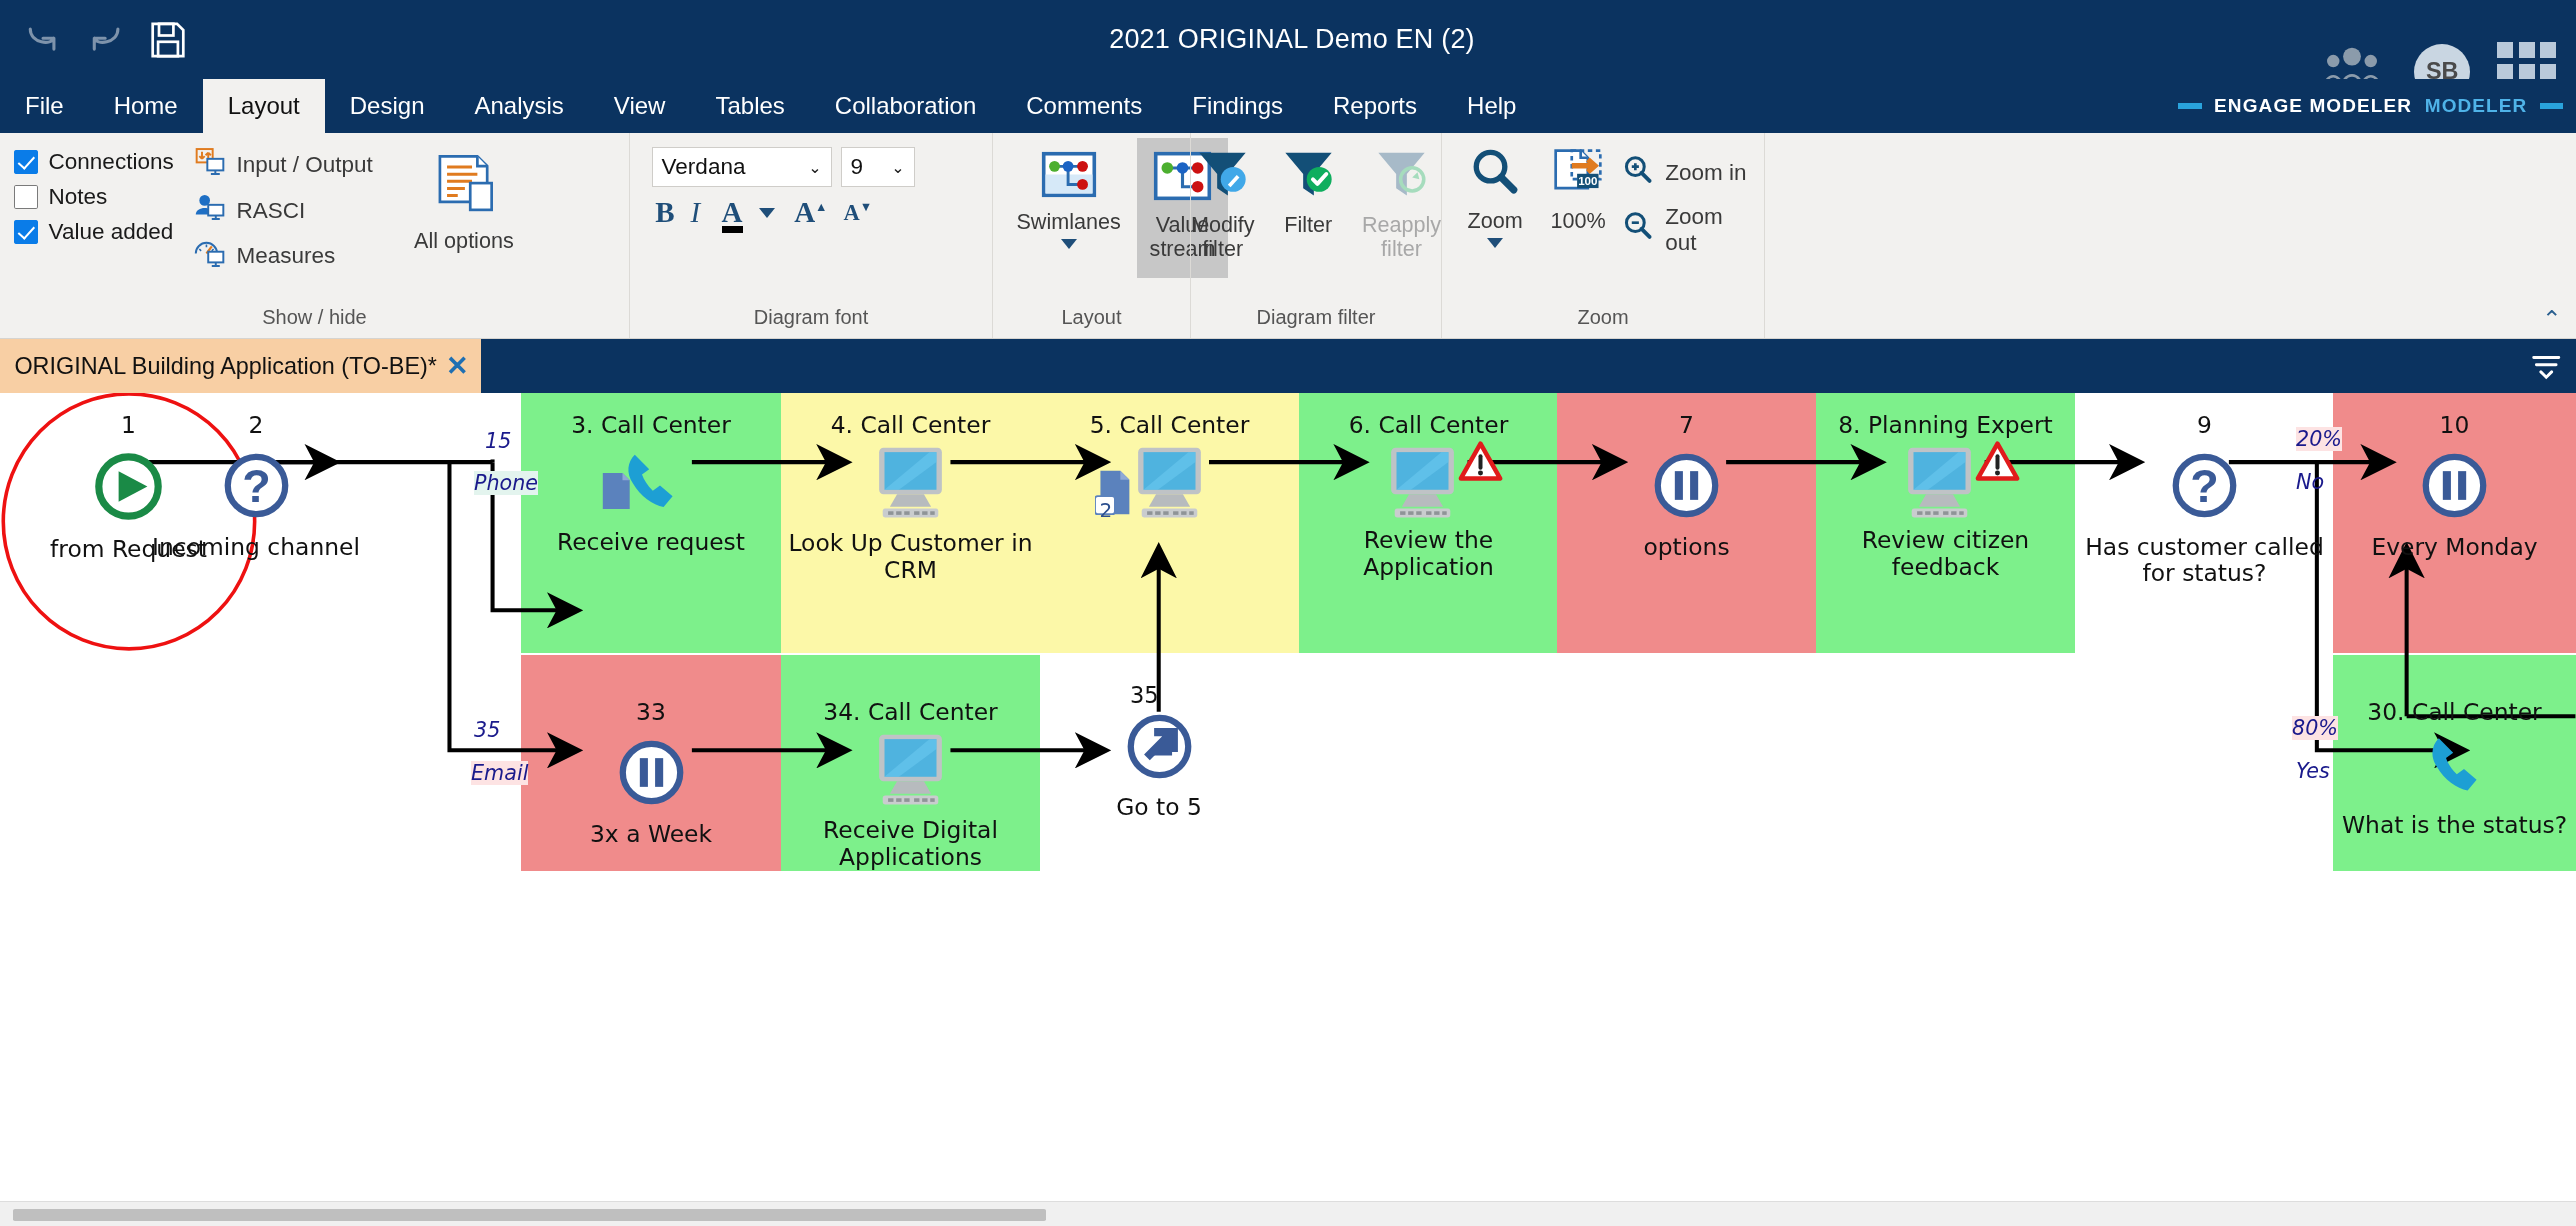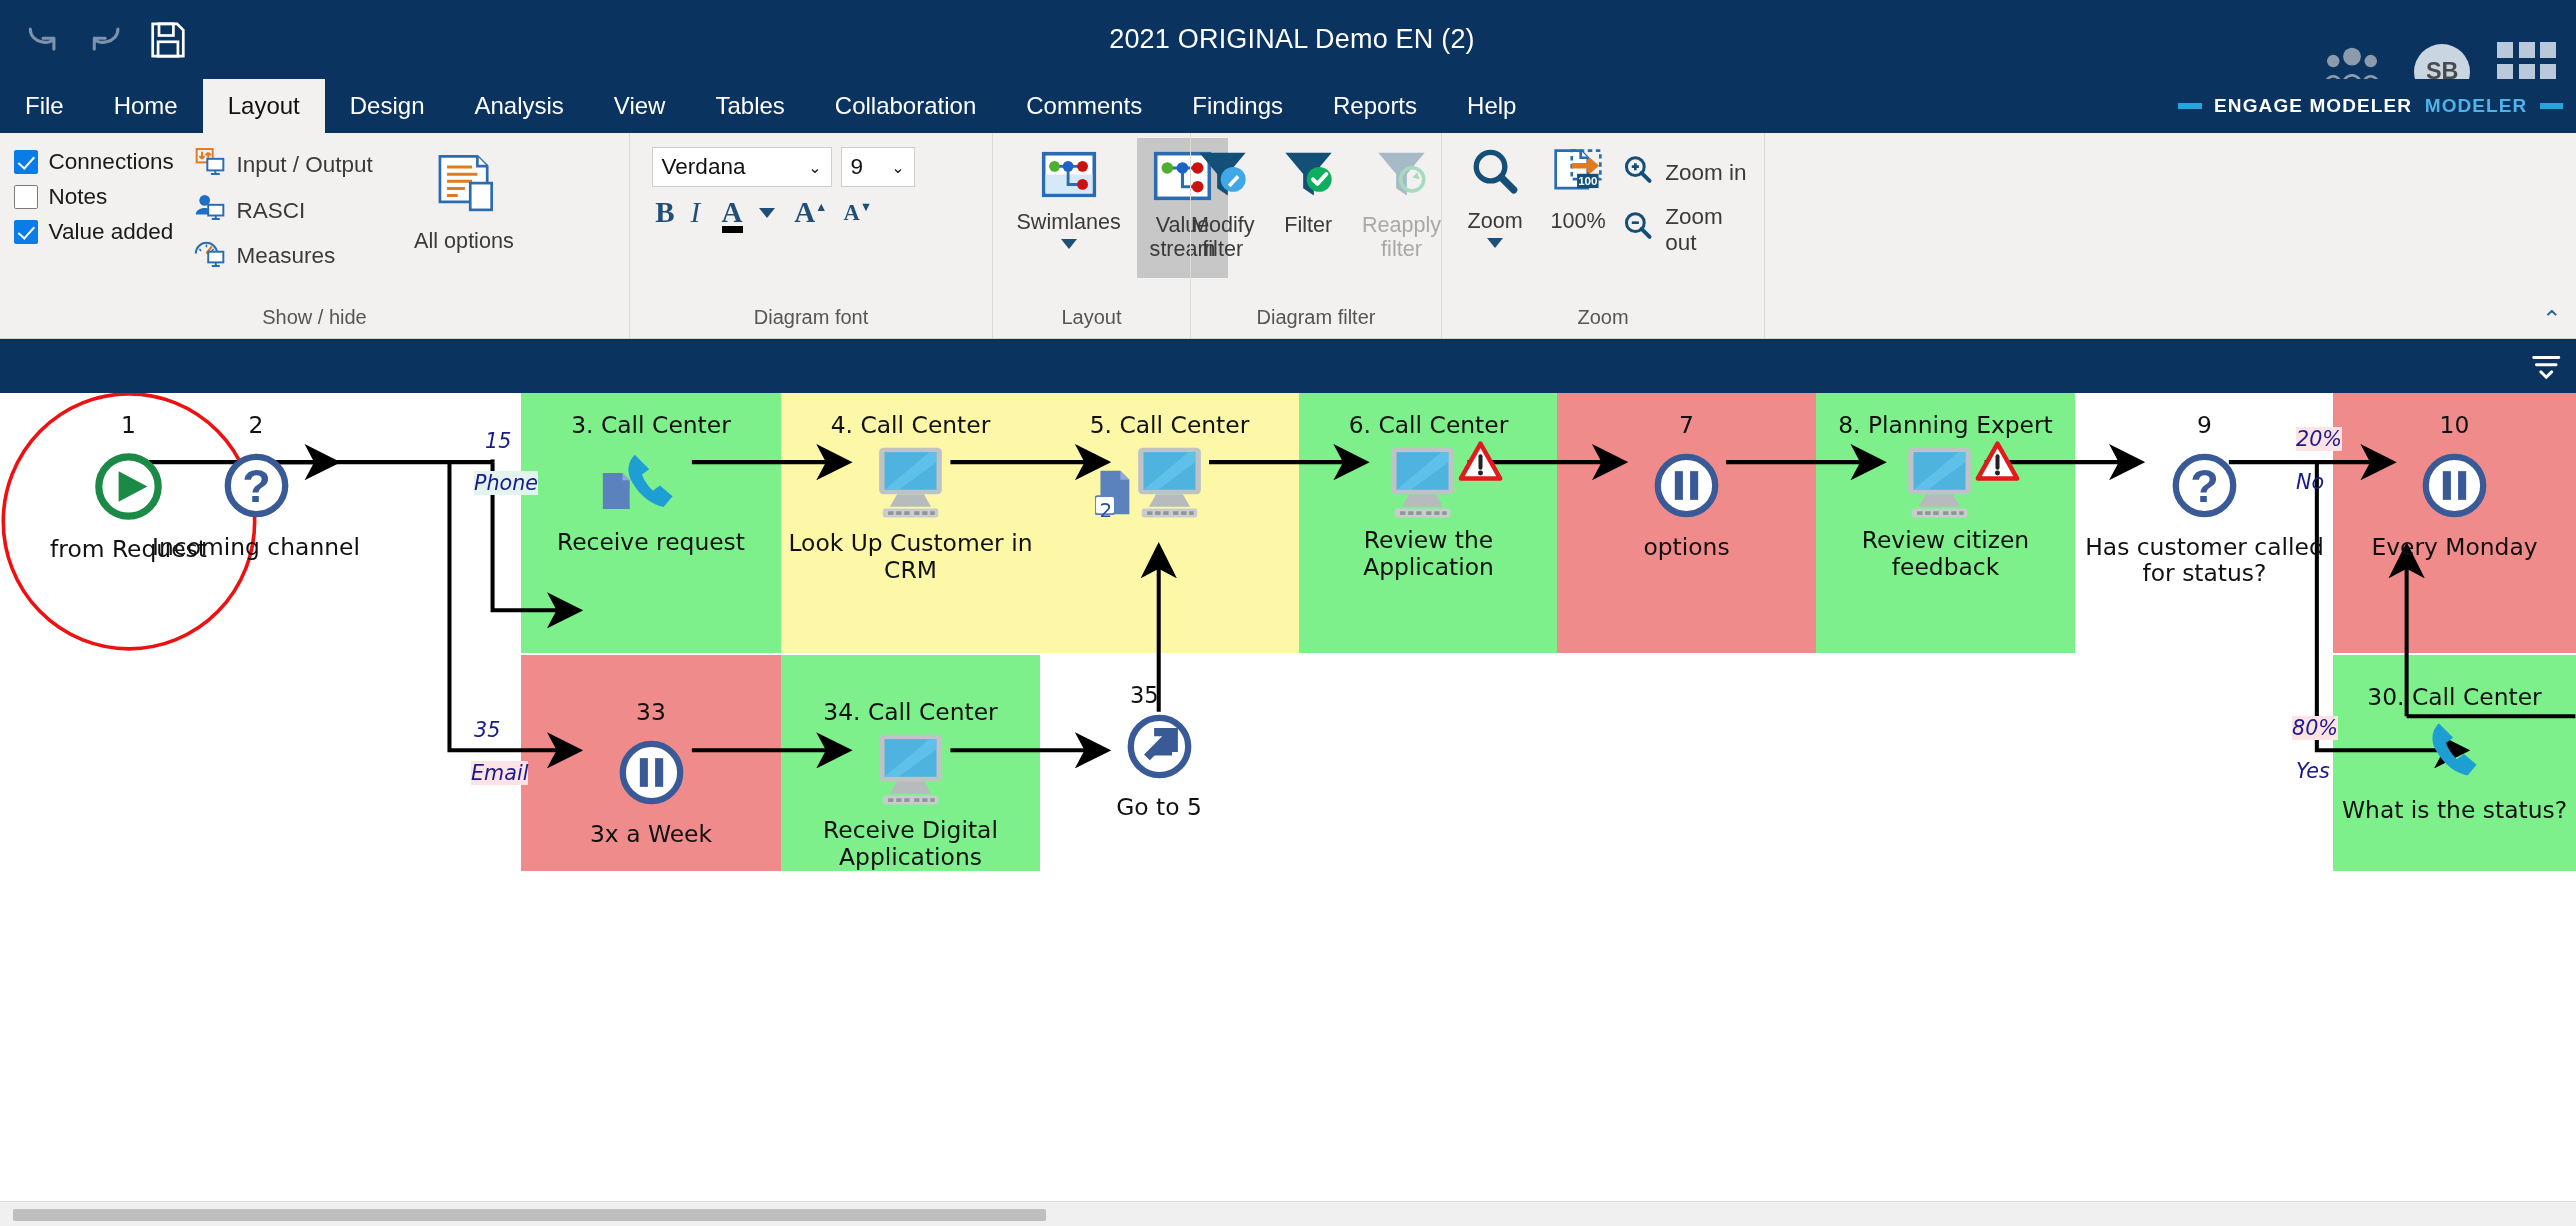--- a/index.html
+++ b/index.html
@@ -434,20 +434,24 @@
       </div>
     </div>
     <div class="rgroup-label">Zoom</div>
   </div>
 
   <div class="rgroup" style="flex:1"></div>
   <div class="collapse-ribbon">⌃</div>
 </div>
 
 <div class="tabstrip">
+  <div class="doctab">
+    <span>ORIGINAL Building Application (TO-BE)*</span>
+    <span class="tabclose">✕</span>
+  </div>
   <div class="tabstrip-right">
     <svg width="30.5" height="27" viewBox="0 0 34 30">
       <path d="M3 5 H31 M6 13 H28 M11 21 L17 27 L23 21" fill="none" stroke="#ffffff" stroke-width="3.2" stroke-linecap="round"></path>
     </svg>
   </div>
 </div>
 
 <div class="canvas">
 
   <div class="band" style="left:521px;top:0;width:260px;height:260px;background:#7df08b"></div>
@@ -721,21 +725,21 @@
     <div style="margin:0 auto 5.4px">
       <svg width="79" height="79" viewBox="0 0 88 88">
         <circle cx="44" cy="44" r="32" fill="#fff" stroke="#3a5a97" stroke-width="7"></circle>
         <path d="M30 56 L56 30 M38 28 H60 V50" fill="none" stroke="#3a5a97" stroke-width="9" stroke-linecap="butt"></path>
         <path d="M34 54 L58 30 L58 54 Z" fill="#3a5a97"></path>
       </svg>
     </div>
     <div class="cap">Go to 5</div>
   </div>
 
-  <div class="node" style="left:2333px;top:290px;width:243px">
+  <div class="node" style="left:2333px;top:305px;width:243px">
     <div class="num">30. Call Center</div>
     <div style="margin:5.4px auto 3.6px">
       <svg width="90" height="74" viewBox="0 0 100 82">
         <path d="M32 8 C24 16 22 28 30 40 C38 54 52 64 64 66 L74 54 L60 42 L52 48 C46 42 42 36 40 30 L48 24 Z" fill="#1d9fd4"></path>
       </svg>
     </div>
     <div class="cap">What is the status?</div>
   </div>
 
   <div class="edge-lbl" style="left:485px;top:36px">15</div>

